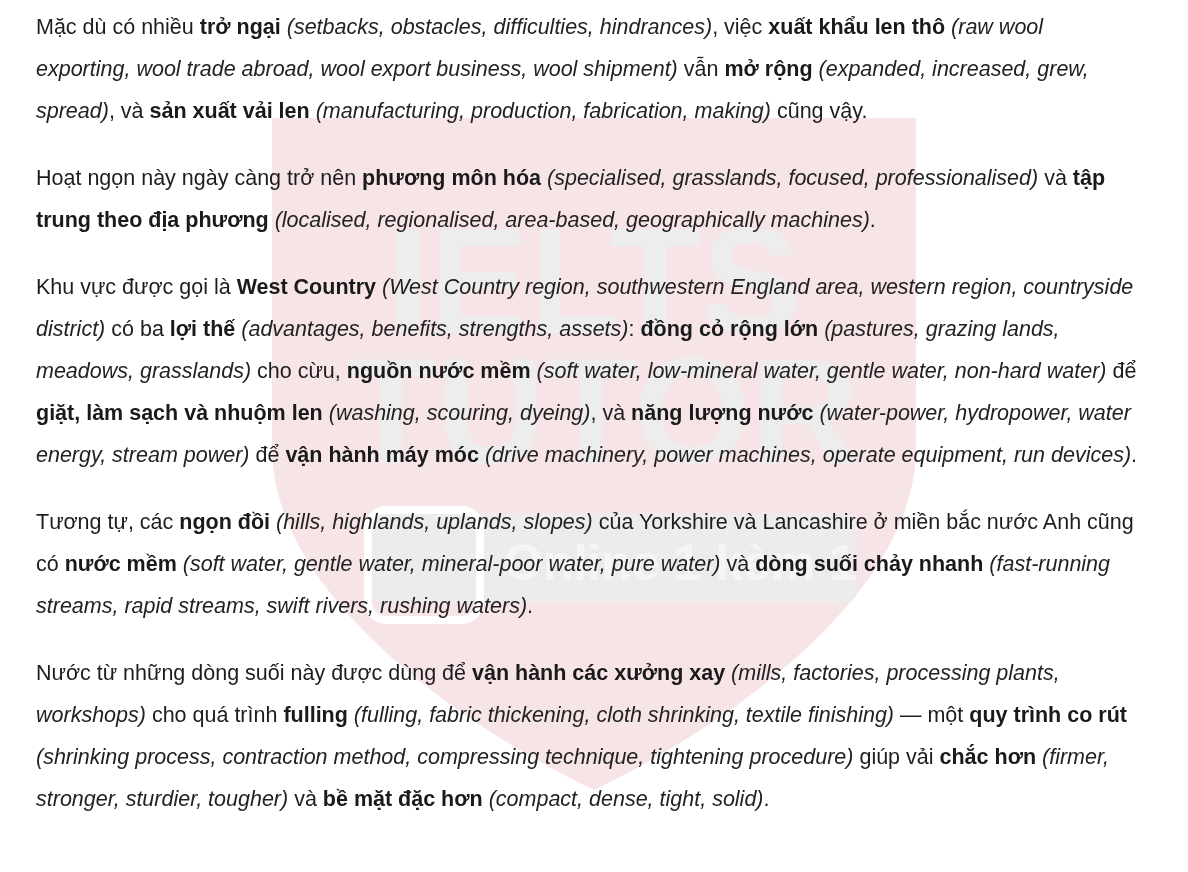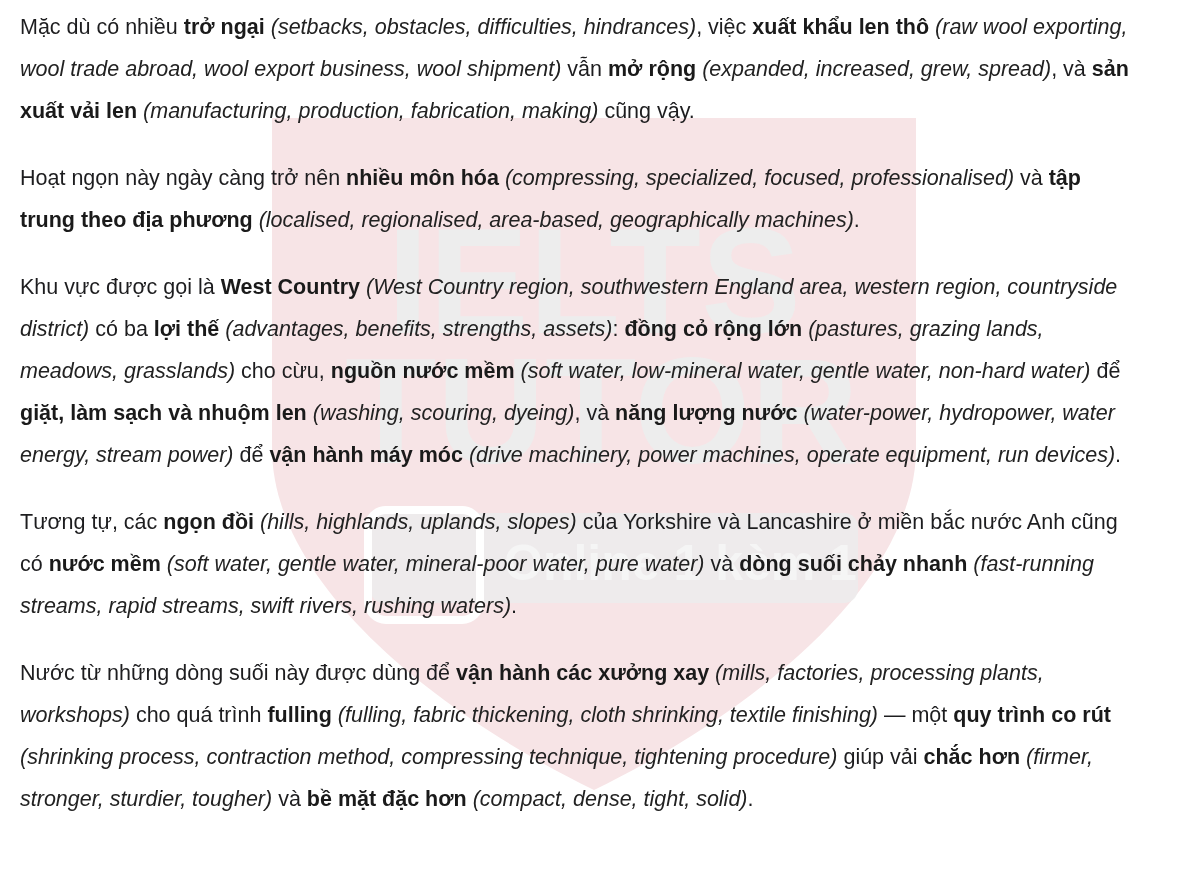--- a/index.html
+++ b/index.html
@@ -20,21 +20,21 @@
       left: 272px;
       top: 118px;
       width: 644px;
       height: 680px;
       z-index: 0;
       pointer-events: none;
     }
     .content {
       position: relative;
       z-index: 1;
-      padding: 6px 20px 0 20px;
+      padding: 6px 20px 0 36px;
       width: 1160px;
       box-sizing: border-box;
     }
     .content p {
       margin: 0 0 25px 0;
       font-size: 21.5px;
       line-height: 42px;
       letter-spacing: 0;
     }
     .content b {
@@ -53,17 +53,17 @@
   <path d="M0 0 H644 V330 C644 470 470 600 322 672 C174 600 0 470 0 330 Z" fill="#f7e4e6"></path>
   <text x="322" y="215" text-anchor="middle" font-family="Liberation Sans, sans-serif" font-weight="bold" font-size="150" fill="#ededed">IELTS</text>
   <text x="330" y="345" text-anchor="middle" font-family="Liberation Sans, sans-serif" font-weight="bold" font-size="150" fill="#ededed">TUTOR</text>
   <rect x="98" y="395" width="488" height="90" rx="14" fill="#ececec" opacity="0.85"></rect>
   <rect x="96" y="392" width="112" height="110" rx="18" fill="none" stroke="#ffffff" stroke-width="8"></rect>
   <text x="232" y="462" font-family="Liberation Sans, sans-serif" font-weight="bold" font-size="50" fill="#f5f5f5">Online 1 kèm 1</text>
 </svg>
 
 <main class="content">
     <p><span>Mặc dù có nhiều </span><b>trở ngại</b><span> </span><i>(setbacks, obstacles, difficulties, hindrances)</i><span>, việc </span><b>xuất khẩu len thô</b><span> </span><i>(raw wool exporting, wool trade abroad, wool export business, wool shipment)</i><span> vẫn </span><b>mở rộng</b><span> </span><i>(expanded, increased, grew, spread)</i><span>, và </span><b>sản xuất vải len</b><span> </span><i>(manufacturing, production, fabrication, making)</i><span> cũng vậy.</span></p>
-    <p><span>Hoạt ngọn này ngày càng trở nên </span><b>nhiều môn hóa</b><span> </span><i>(compressing, specialized, focused, professionalised)</i><span> và </span><b>tập trung theo địa phương</b><span> </span><i>(localised, regionalised, area-based, geographically machines)</i><span>.</span></p>
+    <p><span>Hoạt ngọn này ngày càng trở nên </span><b>phương môn hóa</b><span> </span><i>(specialised, grasslands, focused, professionalised)</i><span> và </span><b>tập trung theo địa phương</b><span> </span><i>(localised, regionalised, area-based, geographically machines)</i><span>.</span></p>
     <p><span>Khu vực được gọi là </span><b>West Country</b><span> </span><i>(West Country region, southwestern England area, western region, countryside district)</i><span> có ba </span><b>lợi thế</b><span> </span><i>(advantages, benefits, strengths, assets)</i><span>: </span><b>đồng cỏ rộng lớn</b><span> </span><i>(pastures, grazing lands, meadows, grasslands)</i><span> cho cừu, </span><b>nguồn nước mềm</b><span> </span><i>(soft water, low-mineral water, gentle water, non-hard water)</i><span> để </span><b>giặt, làm sạch và nhuộm len</b><span> </span><i>(washing, scouring, dyeing)</i><span>, và </span><b>năng lượng nước</b><span> </span><i>(water-power, hydropower, water energy, stream power)</i><span> để </span><b>vận hành máy móc</b><span> </span><i>(drive machinery, power machines, operate equipment, run devices)</i><span>.</span></p>
     <p><span>Tương tự, các </span><b>ngọn đồi</b><span> </span><i>(hills, highlands, uplands, slopes)</i><span> của Yorkshire và Lancashire ở miền bắc nước Anh cũng có </span><b>nước mềm</b><span> </span><i>(soft water, gentle water, mineral-poor water, pure water)</i><span> và </span><b>dòng suối chảy nhanh</b><span> </span><i>(fast-running streams, rapid streams, swift rivers, rushing waters)</i><span>.</span></p>
     <p><span>Nước từ những dòng suối này được dùng để </span><b>vận hành các xưởng xay</b><span> </span><i>(mills, factories, processing plants, workshops)</i><span> cho quá trình </span><b>fulling</b><span> </span><i>(fulling, fabric thickening, cloth shrinking, textile finishing)</i><span> — một </span><b>quy trình co rút</b><span> </span><i>(shrinking process, contraction method, compressing technique, tightening procedure)</i><span> giúp vải </span><b>chắc hơn</b><span> </span><i>(firmer, stronger, sturdier, tougher)</i><span> và </span><b>bề mặt đặc hơn</b><span> </span><i>(compact, dense, tight, solid)</i><span>.</span></p>
   </main>
 
 </body></html>

